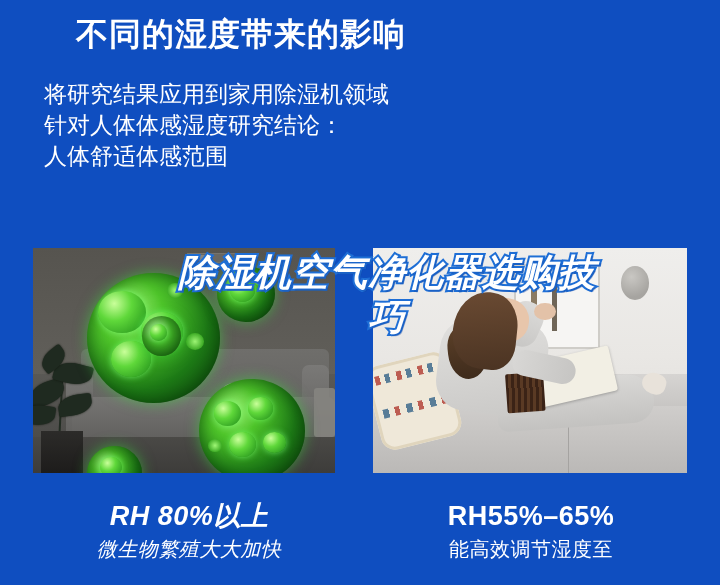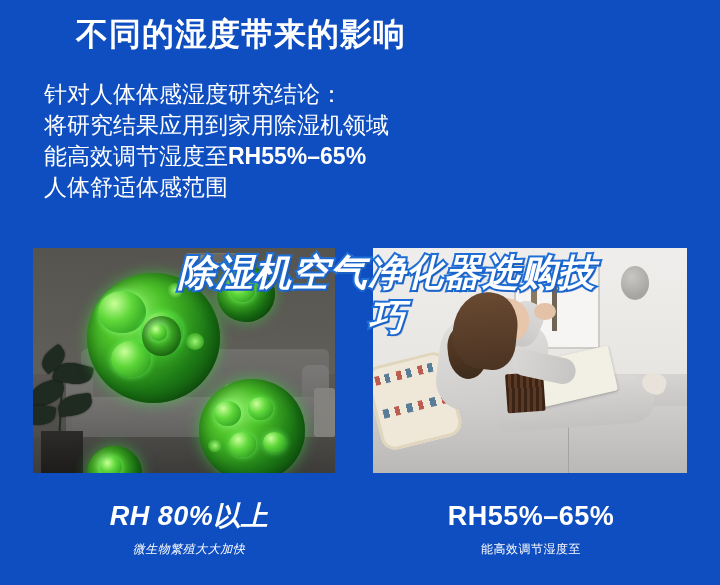--- a/index.html
+++ b/index.html
@@ -271,35 +271,34 @@
   .caption{
     position:absolute;top:500px;width:330px;text-align:center;color:#ffffff;
   }
   .caption.left{left:24px;font-style:italic;}
   .caption.right{left:366px;}
   .caption .big{
     display:block;font-size:27px;font-weight:700;letter-spacing:.5px;
     line-height:33px;
   }
   .caption .small{
-    display:block;font-size:12px;font-weight:400;margin-top:4px;
+    display:block;font-size:20px;font-weight:400;margin-top:4px;
     letter-spacing:.5px;line-height:25px;
   }
 </style>
 </head>
 <body>
 
 <div id="poster">
 
   <div class="headline">不同的湿度带来的影响</div>
 
   <div class="intro">
+    <span class="ln">将研究结果应用到家用除湿机领域</span>
     <span class="ln">针对人体体感湿度研究结论：</span>
-    <span class="ln">将研究结果应用到家用除湿机领域</span>
-    <span class="ln"><span>能高效调节湿度至</span><span class="hl">RH55%–65%</span></span>
     <span class="ln strongline">人体舒适体感范围</span>
   </div>
 
   <div class="photo-row">
 
     <div class="photo left">
       <div class="room-dark">
         <div class="wall"></div>
         <div class="frame"></div>
         <div class="sofa-back"></div>

